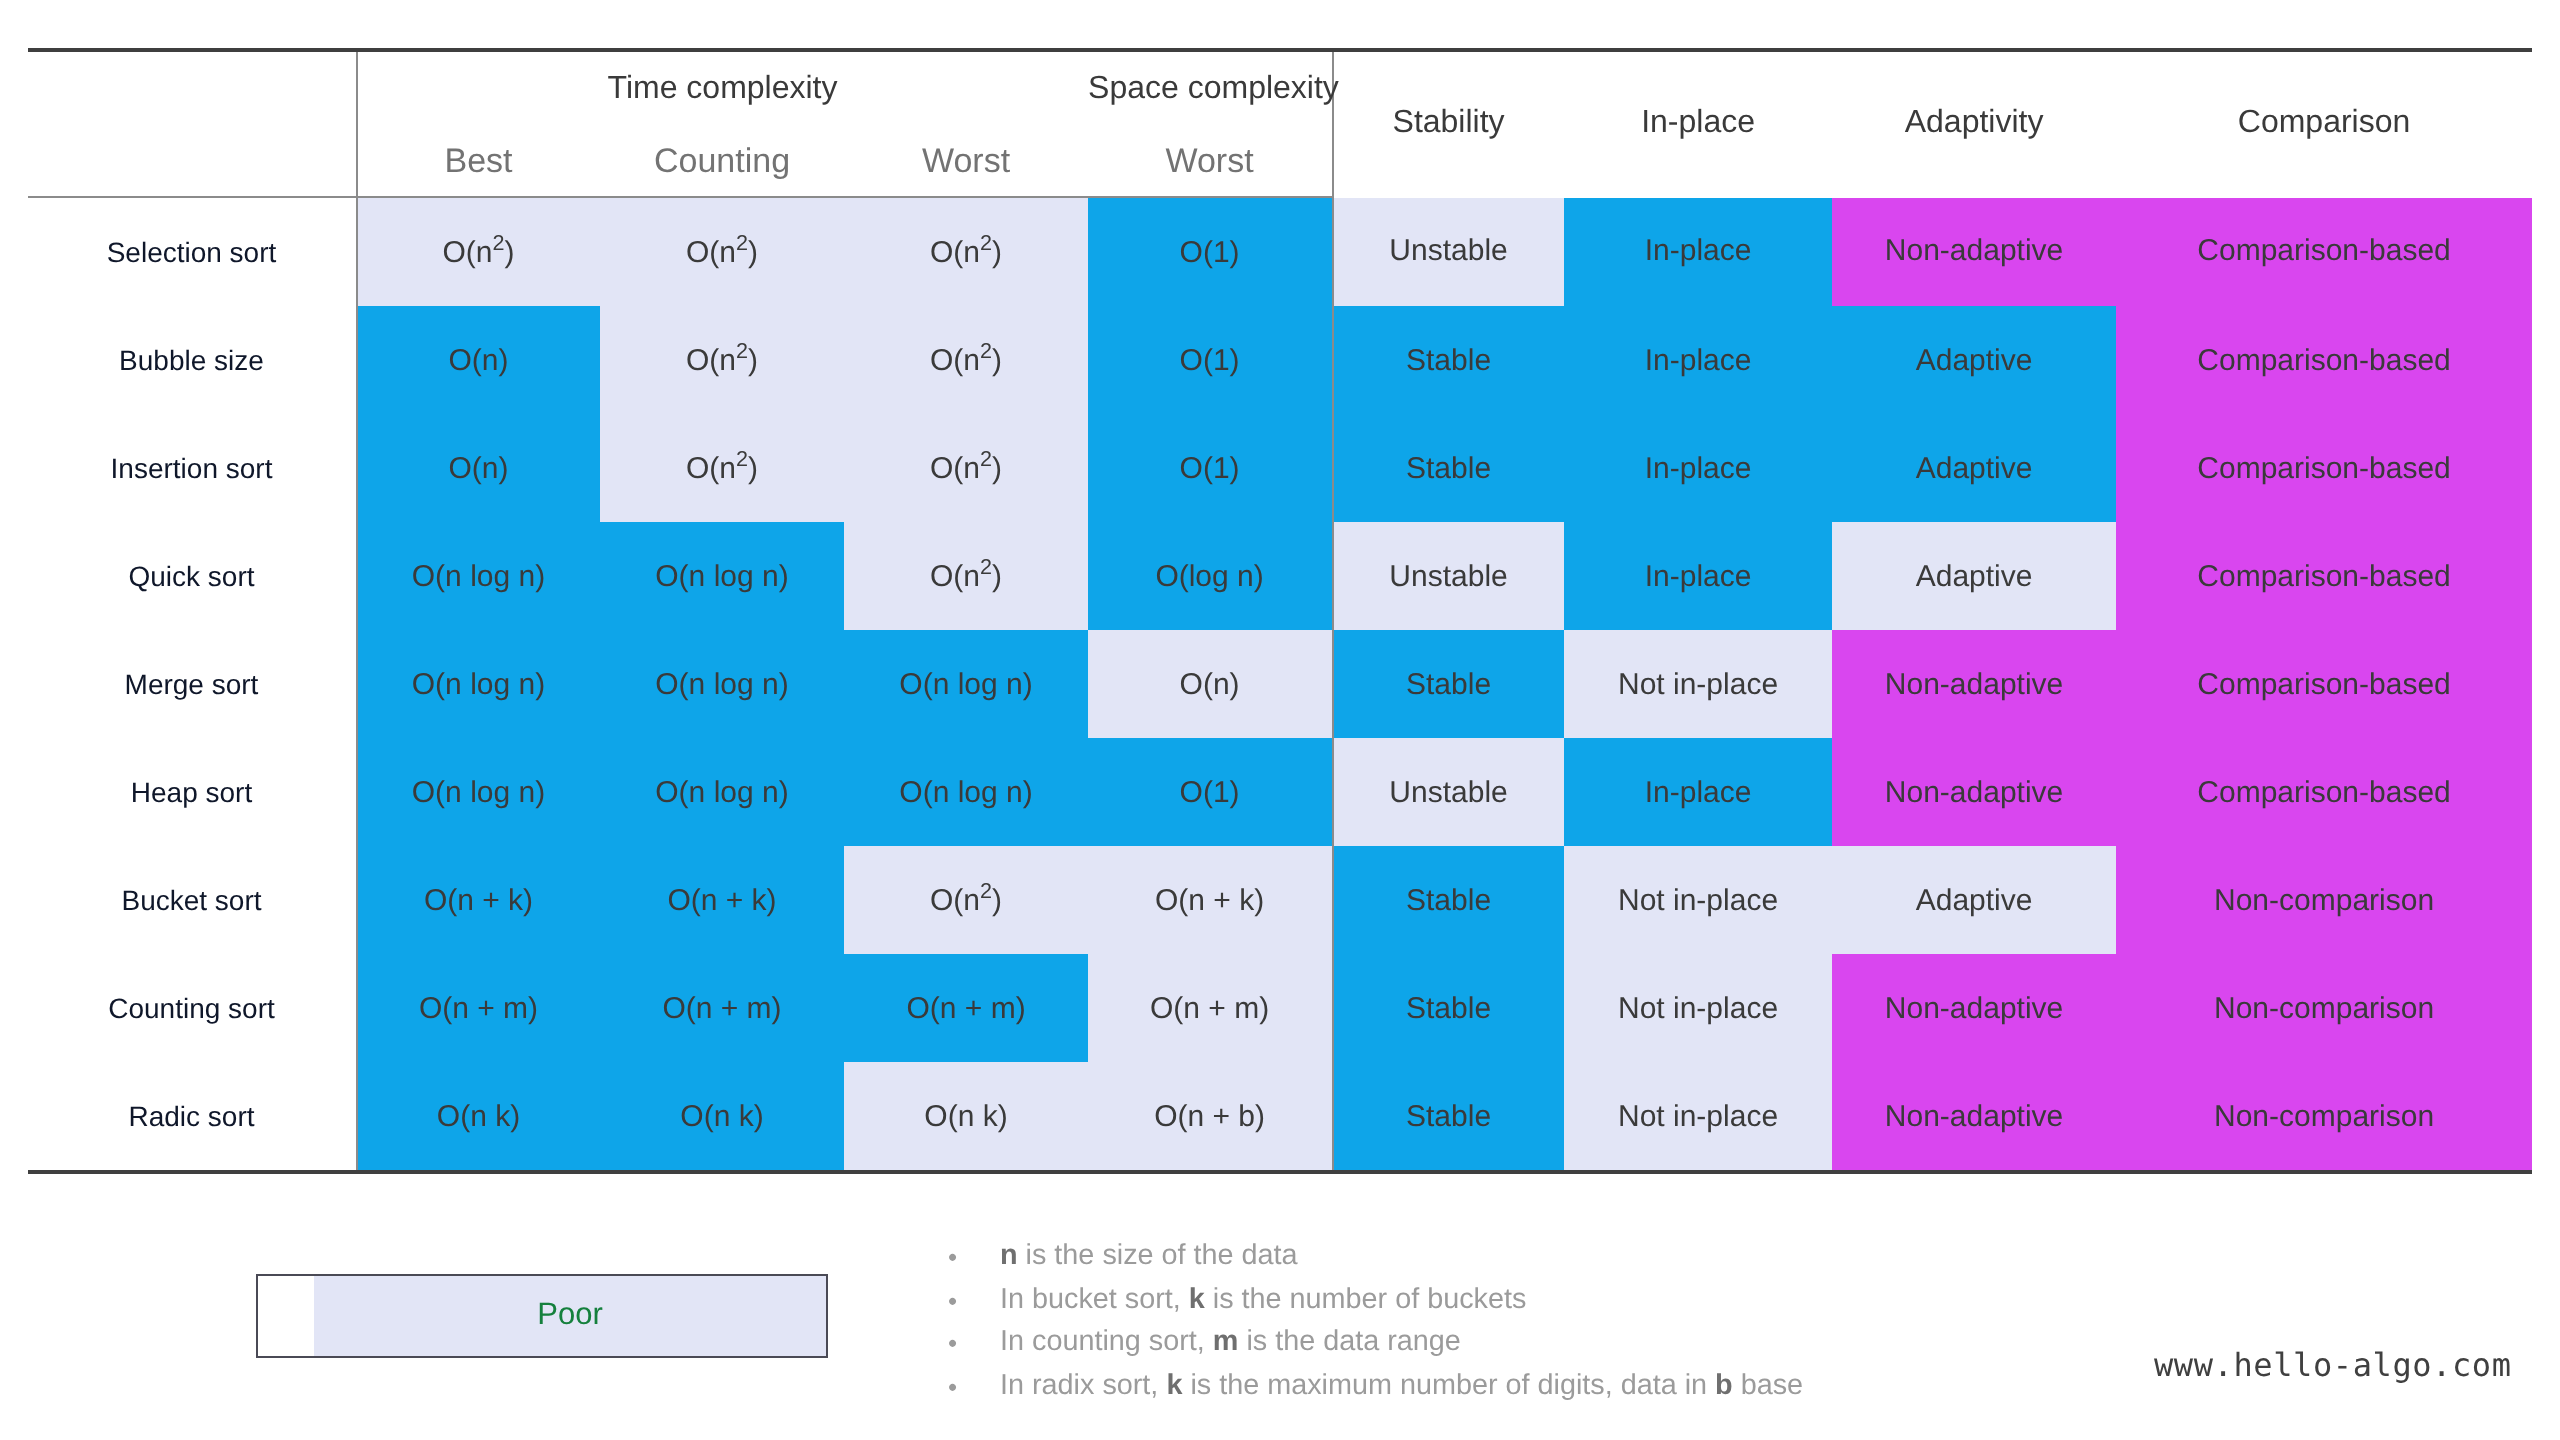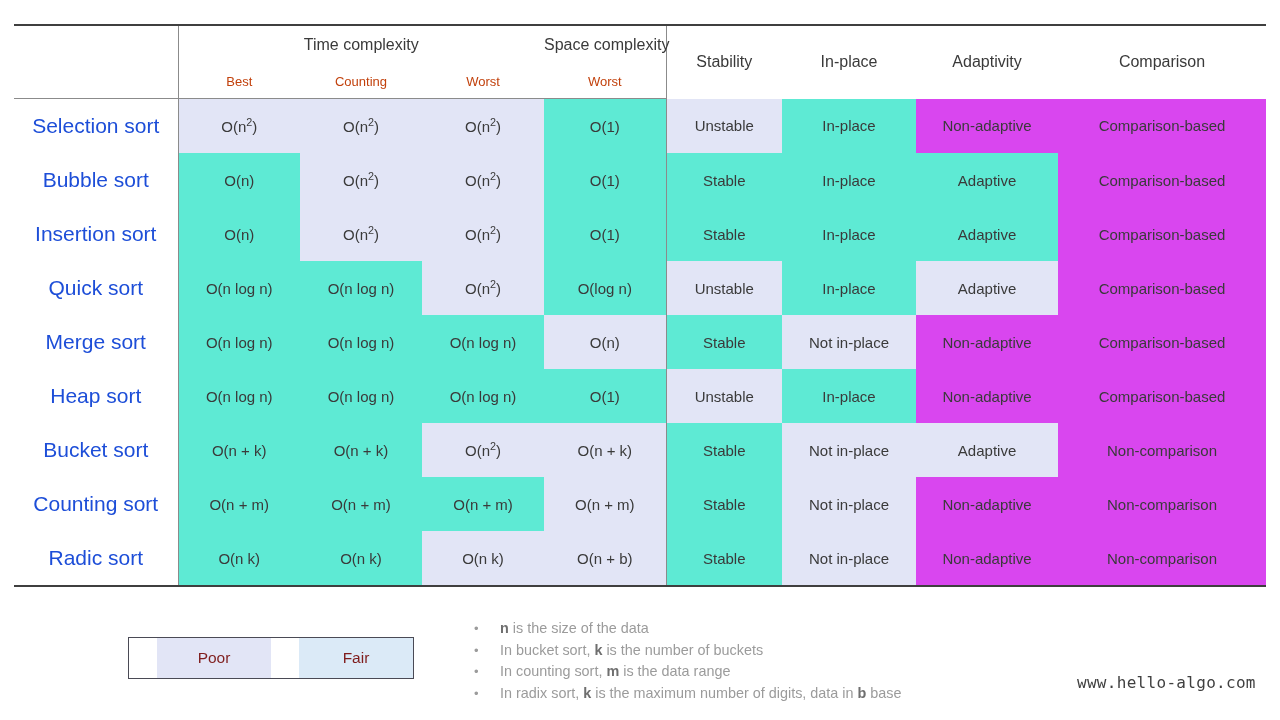--- a/index.html
+++ b/index.html
@@ -64,54 +64,54 @@
 
   
   .vsep-left  { border-left: 1.2px solid #8b8b8b; }
   .vsep-right { border-left: 1.2px solid #8b8b8b; }
 
   .head-label {
     font-size: 16px;
     color: #3a3a3a;
   }
   .sub-label {
-    font-size: 13px;
-    color: #c2410c;
+    font-size: 17px;
+    color: #737373;
   }
   .row-name {
-    font-size: 21px;
-    color: #1d4ed8;
+    font-size: 14px;
+    color: #0f172a;
     text-align: center;
   }
   .cell-txt { font-size: 15px; color: #3a3a3a; }
   .cell-txt sup { font-size: 0.72em; vertical-align: super; line-height: 0; }
 
   
   .r-poor { background: #e2e5f6; }
   .r-fair { background: #d946ef; }
-  .r-good { background: #5eead4; }
+  .r-good { background: #0ea5e9; }
 
   
   .legend {
     position: absolute;
     left: 128px;
     top: 637px;
     width: 286px;
     height: 42px;
     border: 1.6px solid #4a4a55;
     display: flex;
     box-sizing: border-box;
   }
   .legend div {
     flex: 1 1 0;
     display: flex;
     align-items: center;
     justify-content: center;
     font-size: 15.5px;
-    color: #7f1d1d;
+    color: #15803d;
     margin-left: 28px;
   }
 
   
   .notes {
     position: absolute;
     left: 470px;
     top: 618px;
     width: 620px;
   }
@@ -190,21 +190,21 @@
             <td class="r-poor vsep-left"><span class="cell-txt">O(n<sup>2</sup>)</span></td>
             <td class="r-poor"><span class="cell-txt">O(n<sup>2</sup>)</span></td>
             <td class="r-poor"><span class="cell-txt">O(n<sup>2</sup>)</span></td>
             <td class="r-good"><span class="cell-txt">O(1)</span></td>
             <td class="r-poor vsep-left"><span class="cell-txt">Unstable</span></td>
             <td class="r-good"><span class="cell-txt">In-place</span></td>
             <td class="r-fair"><span class="cell-txt">Non-adaptive</span></td>
             <td class="r-fair"><span class="cell-txt">Comparison-based</span></td>
           </tr>
           <tr class="data">
-            <td class="row-name">Bubble sort</td>
+            <td class="row-name">Bubble size</td>
             <td class="r-good vsep-left"><span class="cell-txt">O(n)</span></td>
             <td class="r-poor"><span class="cell-txt">O(n<sup>2</sup>)</span></td>
             <td class="r-poor"><span class="cell-txt">O(n<sup>2</sup>)</span></td>
             <td class="r-good"><span class="cell-txt">O(1)</span></td>
             <td class="r-good vsep-left"><span class="cell-txt">Stable</span></td>
             <td class="r-good"><span class="cell-txt">In-place</span></td>
             <td class="r-good"><span class="cell-txt">Adaptive</span></td>
             <td class="r-fair"><span class="cell-txt">Comparison-based</span></td>
           </tr>
           <tr class="data">
@@ -283,21 +283,20 @@
             <td class="r-poor"><span class="cell-txt">Not in-place</span></td>
             <td class="r-fair"><span class="cell-txt">Non-adaptive</span></td>
             <td class="r-fair"><span class="cell-txt">Non-comparison</span></td>
           </tr>
         </tbody>
     </table>
   </div>
 
   <div class="legend" id="legend">
       <div style="background: rgb(226, 229, 246);">Poor</div>
-      <div style="background: rgb(219, 234, 247);">Fair</div>
     </div>
 
   <div class="notes">
     <ul id="notes-list">
         <li><span class="bullet">•</span><b>n</b> is the size of the data</li>
         <li><span class="bullet">•</span>In bucket sort, <b>k</b> is the number of buckets</li>
         <li><span class="bullet">•</span>In counting sort, <b>m</b> is the data range</li>
         <li><span class="bullet">•</span>In radix sort, <b>k</b> is the maximum number of digits, data in <b>b</b> base</li>
       </ul>
   </div>

